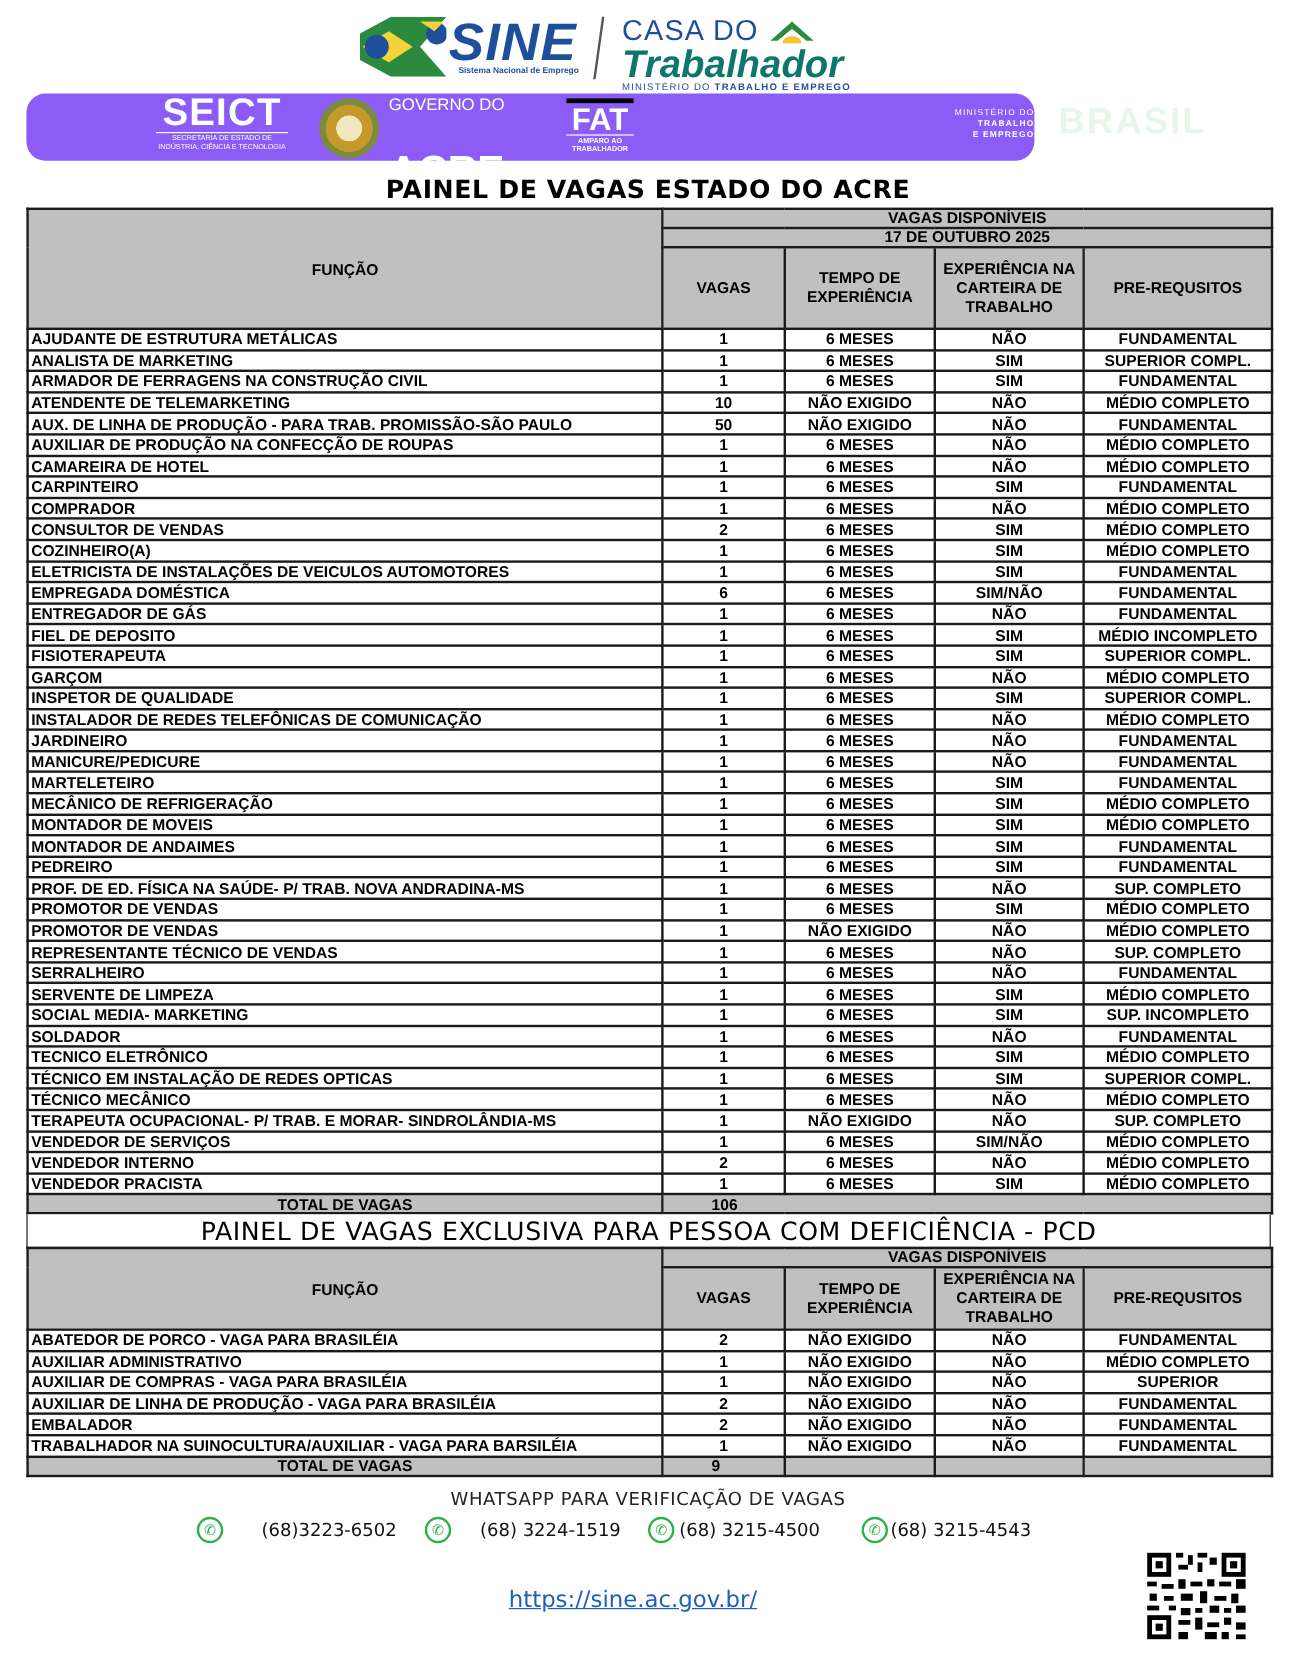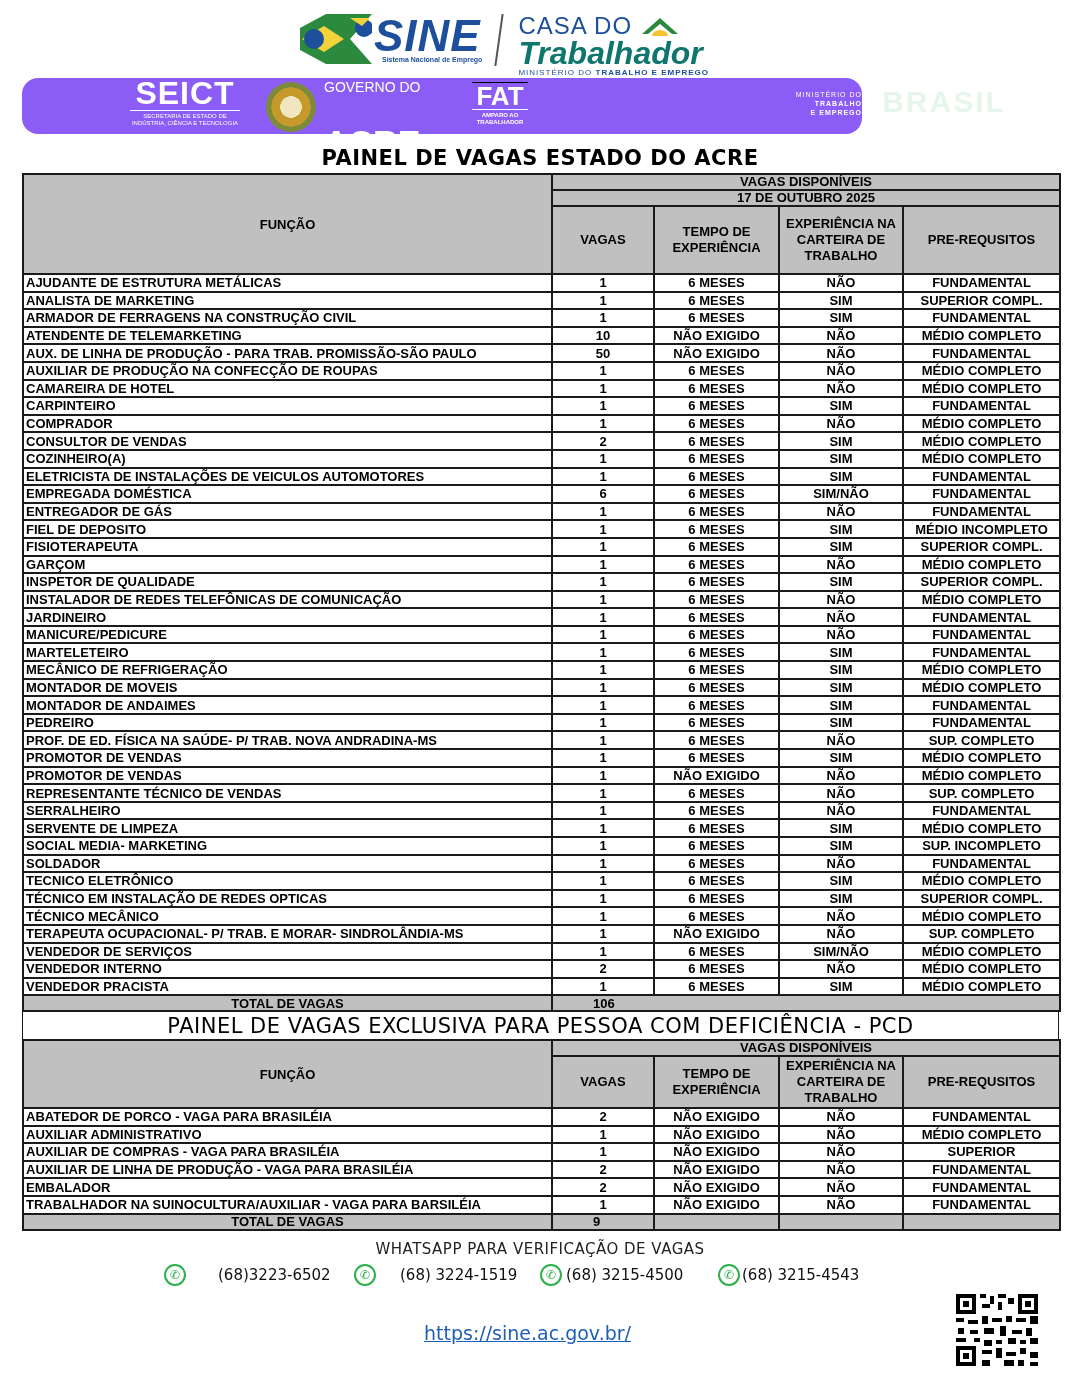--- a/index.html
+++ b/index.html
@@ -24,21 +24,21 @@
   .banner { position: absolute; left: 22px; top: 78px; width: 840px; height: 56px; background: #8b5cf6; color: #fff; border-radius: 16px; }
   .seict { position: absolute; left: 108px; top: 0px; width: 110px; text-align: center; }
   .seict-big { font-size: 32px; font-weight: bold; line-height: 30px; letter-spacing: 1px; border-bottom: 1px solid #fff; padding-bottom: 2px; }
   .seict-small { font-size: 6px; line-height: 7px; margin-top: 2px; }
   .crest { position: absolute; left: 244px; top: 4px; width: 50px; height: 50px; border-radius: 50%; background: radial-gradient(circle, #f0e6c0 0 30%, #c59a2a 31% 55%, #7c8b3a 56% 100%); }
   .acre { position: absolute; left: 302px; top: 2px; width: 120px; }
   .acre-top { font-size: 14px; line-height: 14px; }
   .acre-big { font-size: 34px; font-weight: bold; line-height: 30px; margin-top: 33px; }
   .acre-small { font-size: 7px; opacity: .85; }
   .fat { position: absolute; left: 450px; top: 4px; width: 56px; text-align: center; }
-  .fat-big { font-size: 26px; font-weight: bold; line-height: 26px; border-top: 1px solid #000000; border-bottom: 1px solid #fff; }
+  .fat-big { font-size: 26px; font-weight: bold; line-height: 26px; border-top: 4px solid #000000; border-bottom: 1px solid #fff; }
   .fat-small { font-size: 6px; font-weight: bold; line-height: 7px; margin-top: 2px; }
   .sup { position: absolute; left: 528px; top: 12px; width: 220px; text-align: right; }
   .sup-1 { font-size: 12px; letter-spacing: 3px; line-height: 16px; }
   .sup-2 { font-size: 12px; font-weight: bold; letter-spacing: 3px; line-height: 16px; }
   .mte { position: absolute; left: 758px; top: 12px; width: 82px; text-align: right; font-size: 7px; line-height: 9px; letter-spacing: 1px; }
   .mte b { display: block; }
   .brasil { position: absolute; left: 860px; top: 2px; width: 124px; text-align: center; }
   .brasil-top { font-size: 7px; font-weight: bold; letter-spacing: 2px; }
   .brasil-big { font-size: 30px; font-weight: bold; line-height: 30px; letter-spacing: 2px; color: #e6f6ea; }
   .brasil-sub { font-size: 6px; letter-spacing: 1px; }

